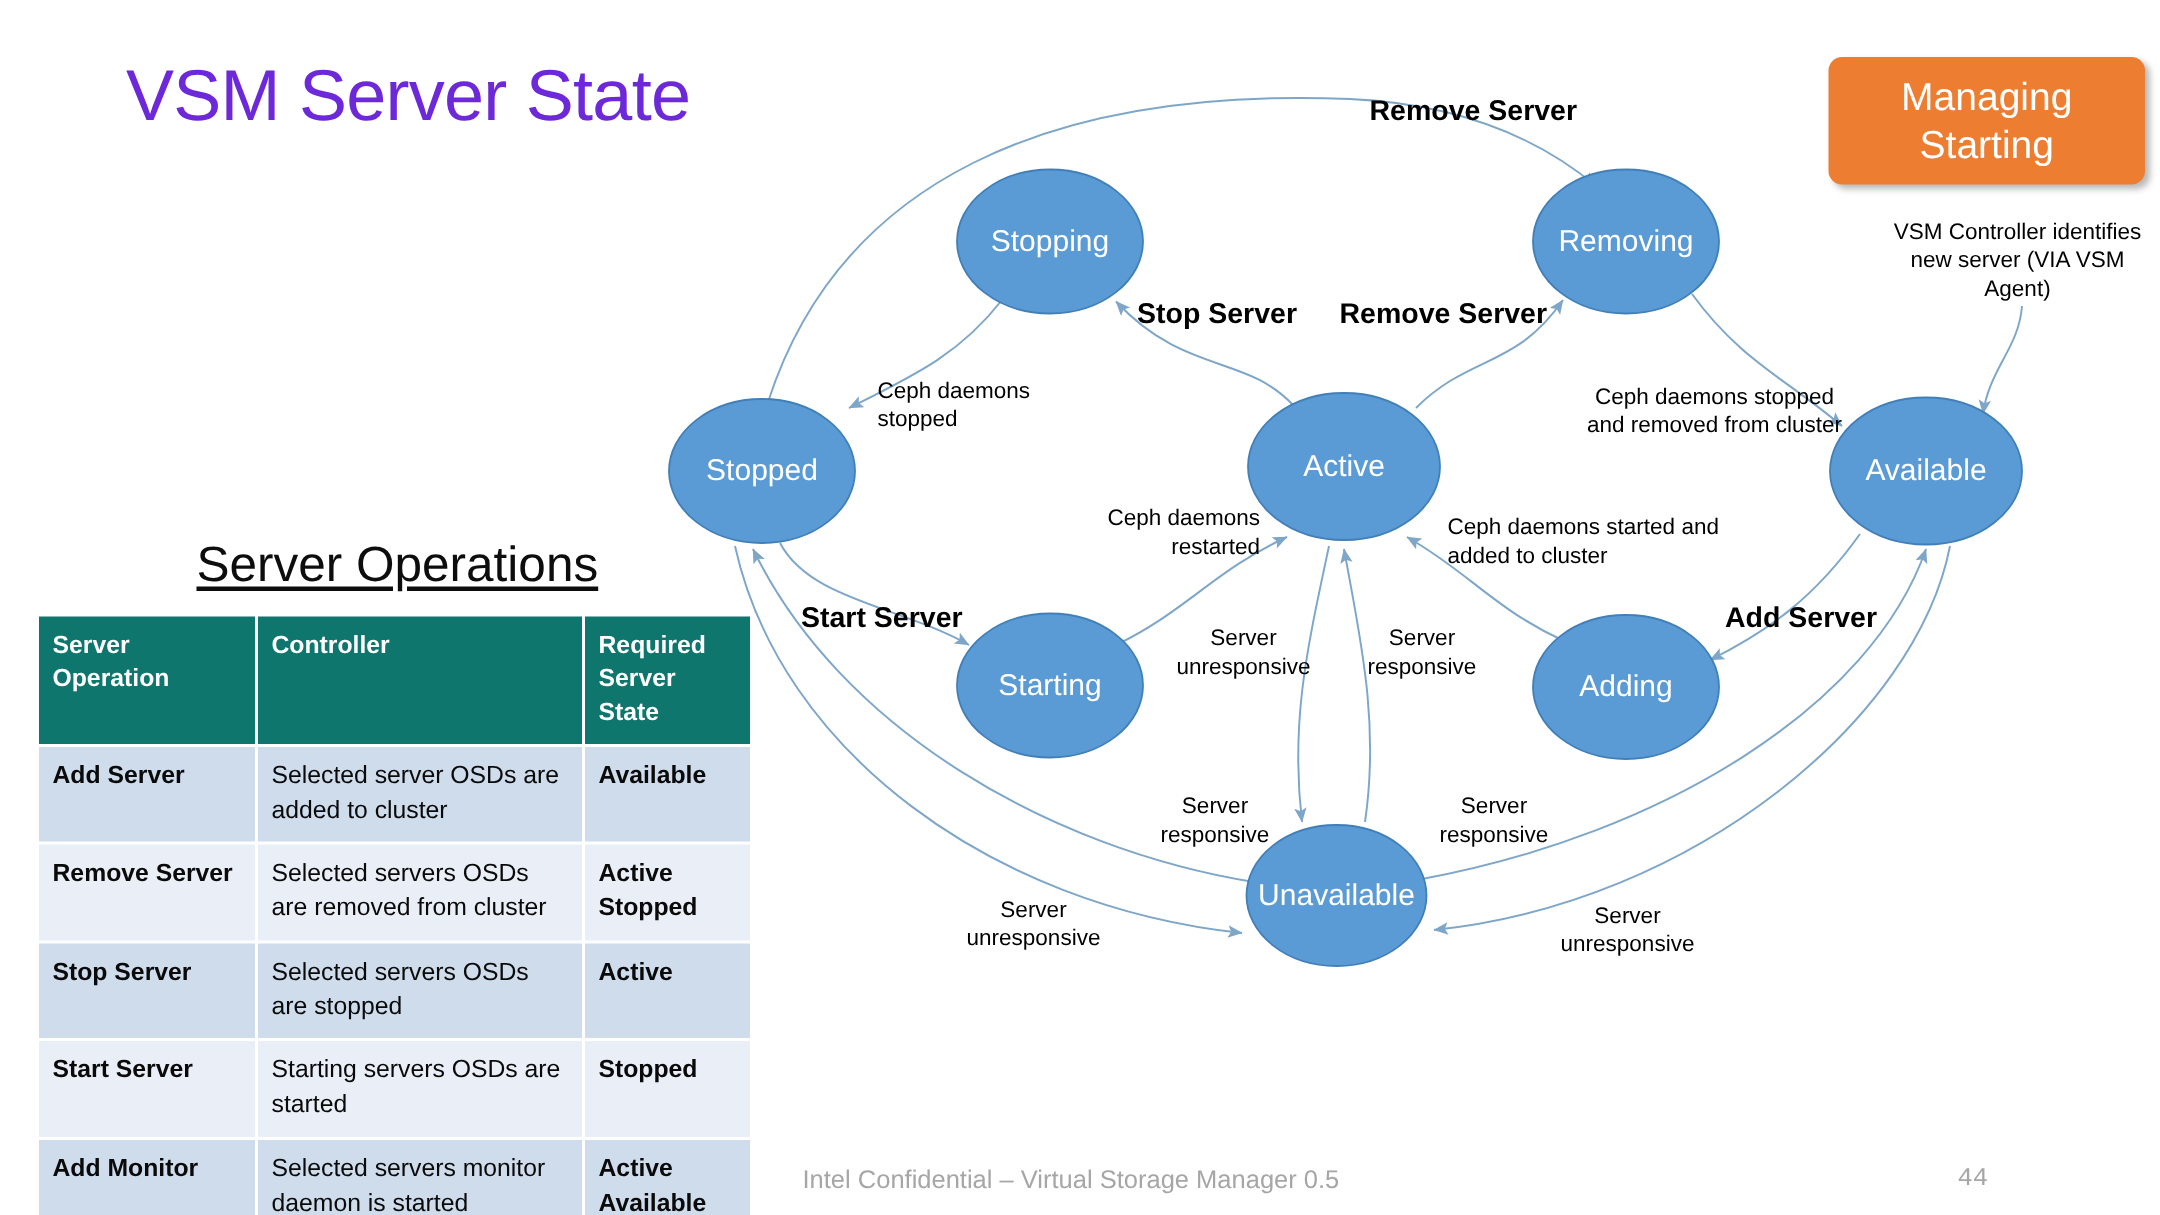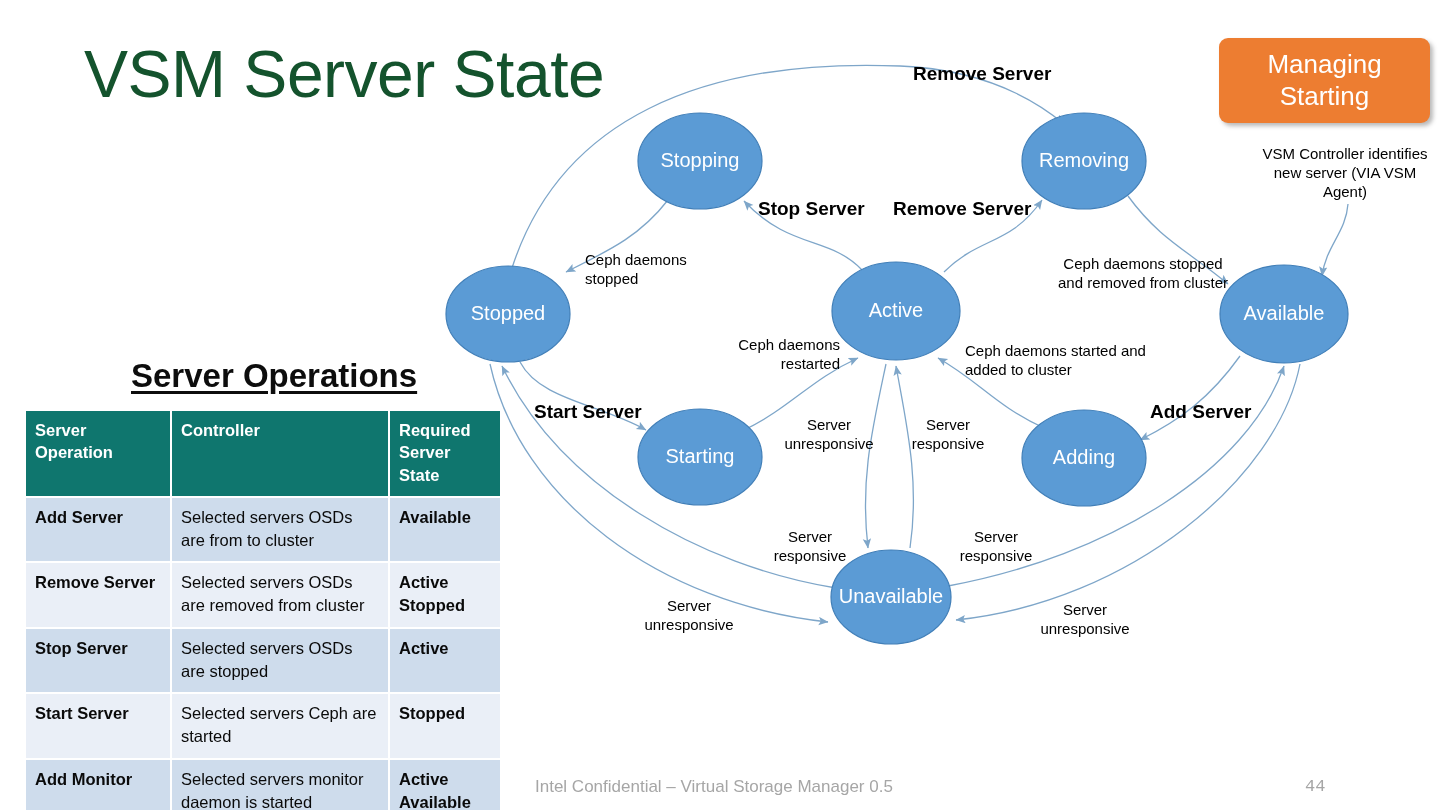--- a/index.html
+++ b/index.html
@@ -14,35 +14,35 @@
     overflow: hidden;
     font-family: "Liberation Sans", sans-serif;
     color: #000;
   }
 
   
   #slide-title {
     position: absolute;
     left: 84px;
     top: 40px;
-    font-size: 66px;
+    font-size: 48px;
     line-height: 1.05;
     font-weight: 400;
-    color: #14532d;
+    color: #6d28d9;
     letter-spacing: -0.5px;
     white-space: nowrap;
   }
 
   
   #section-heading {
     position: absolute;
     left: 131px;
     top: 357px;
     font-size: 33px;
-    font-weight: 700;
+    font-weight: 400;
     color: #0d0d0d;
     text-decoration: underline;
     text-underline-offset: 4px;
     white-space: nowrap;
   }
 
   
   #managing-badge {
     position: absolute;
     left: 1197px;
@@ -178,21 +178,21 @@
   <thead>
     <tr>
       <th>Server Operation</th>
       <th>Controller</th>
       <th>Required Server State</th>
     </tr>
   </thead>
   <tbody>
     <tr class="band-a">
       <td class="op">Add Server</td>
-      <td class="desc">Selected servers OSDs are from to cluster</td>
+      <td class="desc">Selected server OSDs are added to cluster</td>
       <td class="state">
         <span>Available</span>
       </td>
     </tr>
     <tr class="band-b">
       <td class="op">Remove Server</td>
       <td class="desc">Selected servers OSDs are removed from cluster</td>
       <td class="state">
         <span>Active</span>
         <span>Stopped</span>
@@ -200,21 +200,21 @@
     </tr>
     <tr class="band-a">
       <td class="op">Stop Server</td>
       <td class="desc">Selected servers OSDs are stopped</td>
       <td class="state">
         <span>Active</span>
       </td>
     </tr>
     <tr class="band-b">
       <td class="op">Start Server</td>
-      <td class="desc">Selected servers Ceph are started</td>
+      <td class="desc">Starting servers OSDs are started</td>
       <td class="state">
         <span>Stopped</span>
       </td>
     </tr>
     <tr class="band-a">
       <td class="op">Add Monitor</td>
       <td class="desc">Selected servers monitor daemon is started</td>
       <td class="state">
         <span>Active</span>
         <span>Available</span>

